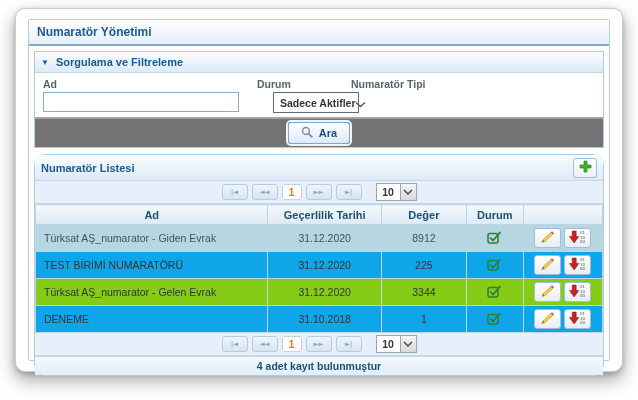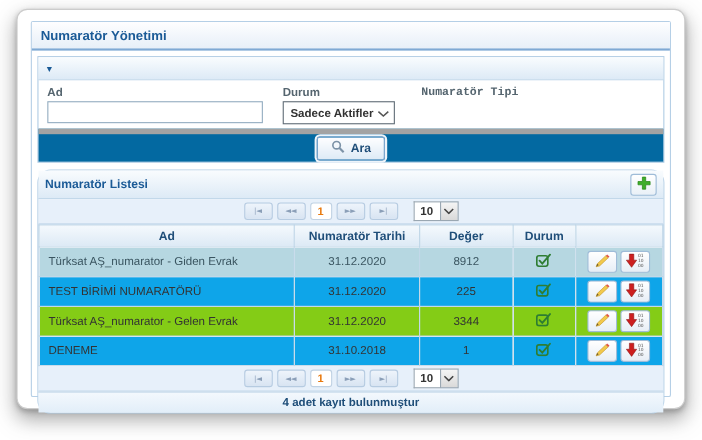--- a/index.html
+++ b/index.html
@@ -20,29 +20,29 @@
   .panel-head { height: 21px; background: linear-gradient(#f9fcfe, #ddeaf6);
     border-bottom: 1px solid #c2d8ea; display: flex; align-items: center;
     padding: 0 6px; color: #1a5a96; font-size: 11px; font-weight: bold; }
   .caret { font-size: 8px; margin-right: 7px; color: #1a5a96; }
 
   .filter-body { position: relative; height: 44px; padding-top: 5px; }
   .field { position: absolute; top: 5px; }
   .field label { display: block; font-size: 10.5px; font-weight: bold; color: #55656f; margin-bottom: 2px; }
   .f-ad   { left: 8px;  width: 196px; }
   .f-durum{ left: 222px; width: 102px; }
-  .f-tipi { left: 348px; width: 126px; font-family: Liberation Mono, monospace; }
+  .f-tipi { left: 316px; width: 126px; }
   .text-input { width: 196px; height: 20px; border: 1px solid #93acc0; background: #fff;
     font-size: 11px; padding: 0 4px; outline: none; }
   .select { height: 21px; border: 1px solid #606c76; background: #fff; display: flex;
-    align-items: center; justify-content: space-between; padding: 0 4px 0 6px; cursor: default; }
+    align-items: center; justify-content: space-between; padding: 0 4px 0 6px; cursor: default; margin-left: 16px; }
   .sel-text { font-size: 10.5px; font-weight: 600; color: #333; white-space: nowrap; }
 
-  .search-row { height: 30px; border-top: 5px solid #a3a3a3; display: flex;
-    align-items: center; justify-content: center; background: #0369a1; }
+  .search-row { height: 30px; border-top: 2px solid #a3a3a3; display: flex;
+    align-items: center; justify-content: center; background: #737373; }
   .ara-btn { display: flex; align-items: center; gap: 5px; height: 22px; padding: 0 12px;
     background: linear-gradient(#fefeff, #ddeaf6); border: 1px solid #7da7cf; border-radius: 3px;
     font-family: "Liberation Sans", sans-serif; font-size: 11px; font-weight: bold;
     color: #1f4e79; cursor: pointer; box-shadow: 0 0 0 2px #eef4fa; }
 
   .list-panel { flex: 1; display: flex; flex-direction: column; border-radius: 12px; }
   .list-head { height: 26px; justify-content: space-between; }
   .add-btn { width: 24px; height: 20px; background: linear-gradient(#ffffff, #e9f0f7);
     border: 1px solid #9fbcd8; border-radius: 3px; display: flex; align-items: center;
     justify-content: center; cursor: pointer; }
@@ -86,20 +86,21 @@
 <body>
 
 <div class="card">
  <div class="outer-panel">
   <div class="main-title">Numaratör Yönetimi</div>
   <div class="outer-body">
 
    <section class="panel">
     <div class="panel-head">
       <span class="caret">▼</span>
+      <span>Sorgulama ve Filtreleme</span>
     </div>
     <div class="filter-body">
       <div class="field f-ad">
         <label>Ad</label>
         <input class="text-input" value="" style="">
       </div>
       <div class="field f-durum">
         <label>Durum</label>
         <div class="select">
           <span class="sel-text">Sadece Aktifler</span>
@@ -159,21 +160,21 @@
       <colgroup>
               <col class="col-ad">
               <col class="col-tarih">
               <col class="col-deger">
               <col class="col-durum">
               <col class="col-act">
             </colgroup>
       <thead>
         <tr>
           <th>Ad</th>
-          <th>Numaratör Tarihi</th>
+          <th>Geçerlilik Tarihi</th>
           <th>Değer</th>
           <th>Durum</th>
           <th></th>
         </tr>
       </thead>
       <tbody>
         <tr class="row-sel">
           <td class="c-ad">Türksat AŞ_numarator - Giden Evrak</td>
           <td>31.12.2020</td>
           <td>8912</td>

